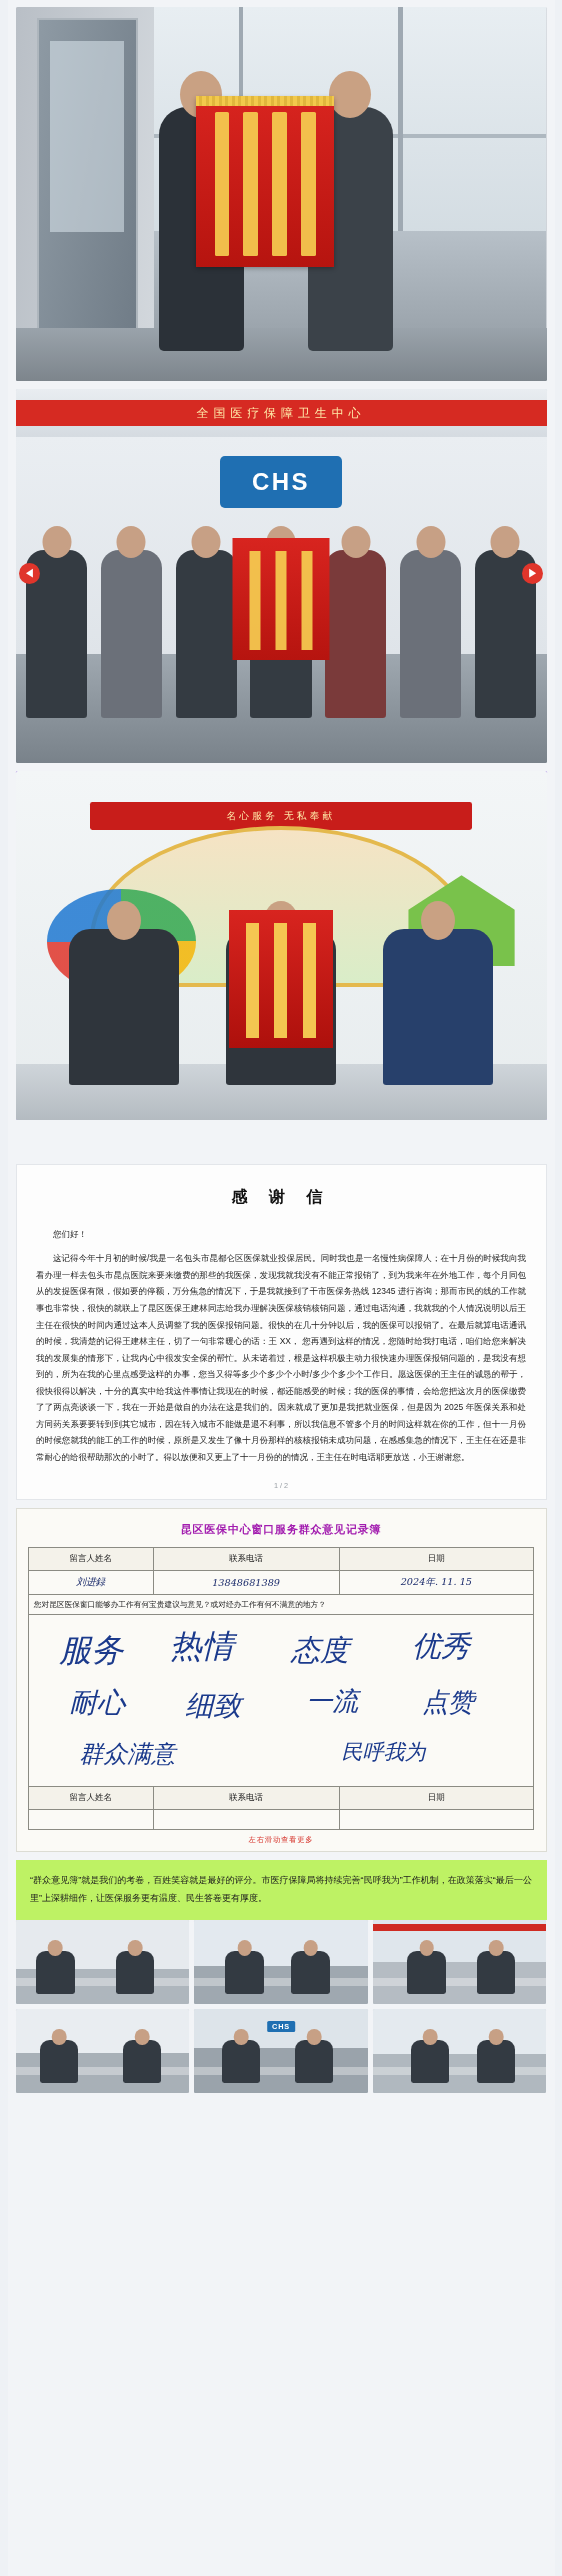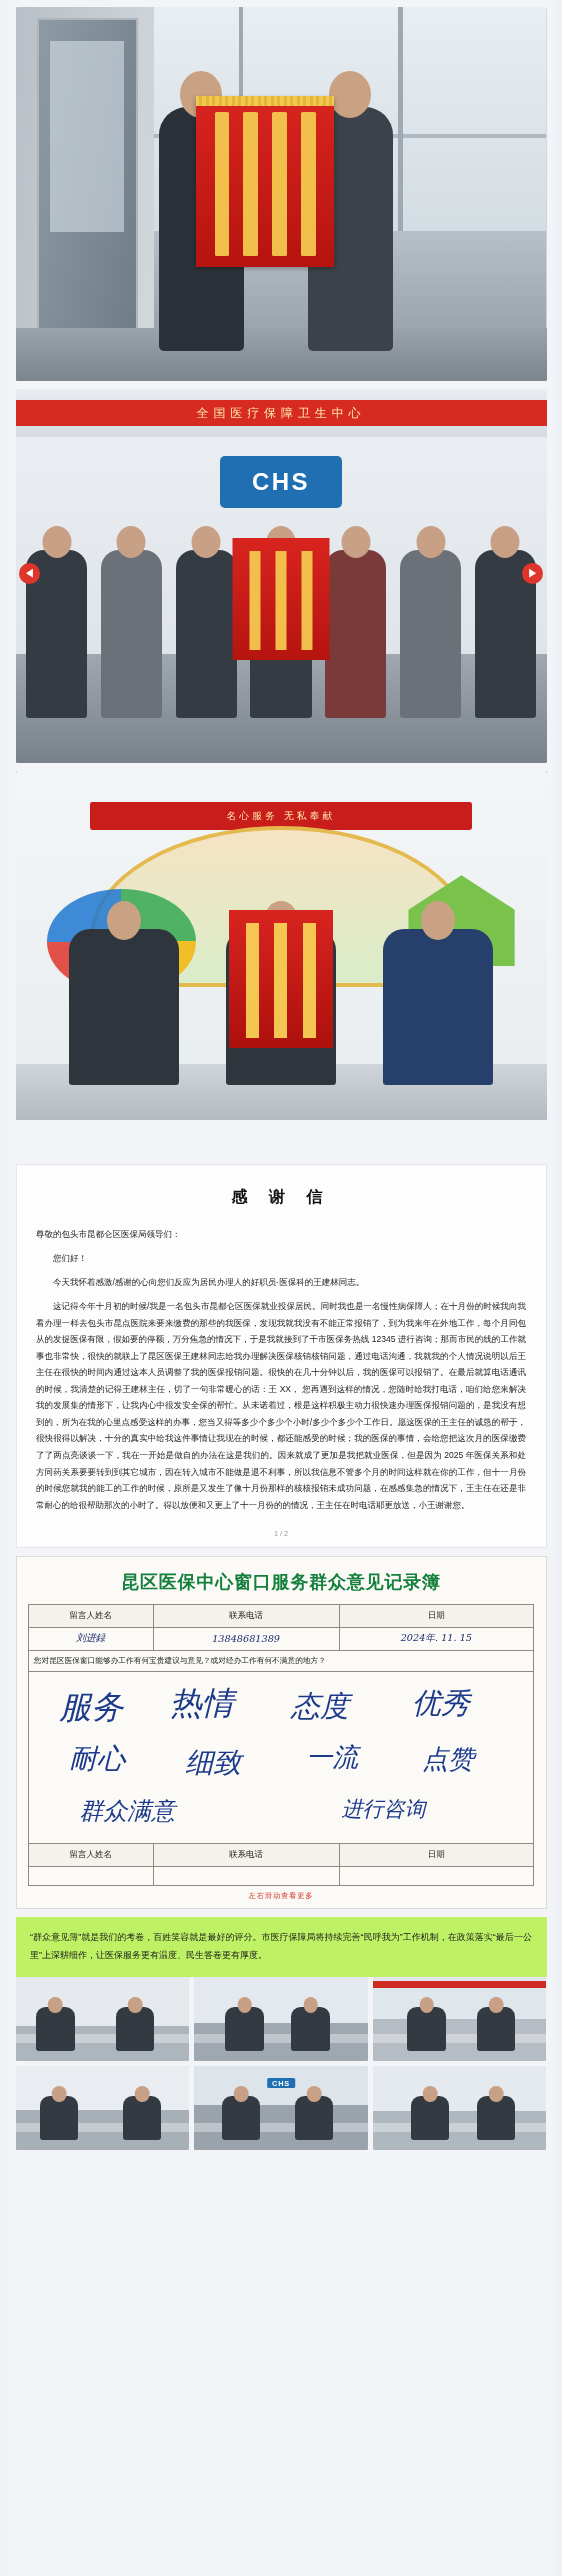--- a/index.html
+++ b/index.html
@@ -226,22 +226,22 @@
   }
 
   
   .book {
     background: #fbfaf6;
     border: 0.8px solid #dcdcd4;
     padding: 9.7px 11.4px 6.5px 11.4px;
     margin-bottom: 8px;
   }
   .book h2 {
-    text-align: center; font-size: 18px; font-weight: bold;
-    margin: 3.2px 0 9.7px 0; color: #15803d; letter-spacing: 0.8px;
+    text-align: center; font-size: 11px; font-weight: bold;
+    margin: 3.2px 0 9.7px 0; color: #a21caf; letter-spacing: 0.8px;
     font-family: "DejaVu Sans", sans-serif;
   }
   table.form {
     width: 100%; border-collapse: collapse;
     font-size: 8px; color: #222;
   }
   table.form td {
     border: 0.8px solid #8b8b83;
     padding: 4.9px 4px;
     text-align: center;
@@ -395,23 +395,21 @@
             <div class="col"></div>
             <div class="col"></div>
             <div class="col"></div>
           </div>
       </div>
     </div>
   </div>
 
   <div class="letter">
     <h1>感 谢 信</h1>
-    <p>尊敬的包头市昆都仑区医保局领导们：</p>
     <p class="indent">您们好！</p>
-    <p class="indent">今天我怀着感激/感谢的心向您们反应为居民办理人的好职员·医保科的王建林同志。</p>
     <p class="indent">这记得今年十月初的时候/我是一名包头市昆都仑区医保就业投保居民。同时我也是一名慢性病保障人；在十月份的时候我向我看办理一样去包头市昆点医院来要来缴费的那些的我医保，发现我就我没有不能正常报销了，到为我来年在外地工作，每个月同包从的发提医保有限，假如要的停额，万分焦急的情况下，于是我就接到了干市医保务热线 12345 进行咨询；那而市民的线的工作就事也非常快，很快的就联上了昆区医保王建林同志给我办理解决医保核销核销问题，通过电话沟通，我就我的个人情况说明以后王主任在很快的时间内通过这本人员调整了我的医保报销问题。很快的在几十分钟以后，我的医保可以报销了。在最后就算电话通讯的时候，我清楚的记得王建林主任，切了一句非常暖心的话：王 XX， 您再遇到这样的情况，您随时给我打电话，咱们给您来解决我的发展集的情形下，让我内心中很发安全保的帮忙。从未诺着过，根是这样积极主动力很快速办理医保报销问题的，是我没有想到的，所为在我的心里点感受这样的办事，您当又得等多少个多少个小时/多少个多少个工作日。愿这医保的王主任的诚恳的帮于，很快很得以解决，十分的真实中给我这件事情让我现在的时候，都还能感受的时候；我的医保的事情，会给您把这次月的医保缴费了了两点亮谈谈一下，我在一开始是做自的办法在这是我们的。因来就成了更加是我把就业医保，但是因为 2025 年医保关系和处方同药关系要要转到到其它城市，因在转入城市不能做是退不利事，所以我信息不管多个月的时间这样就在你的工作，但十一月份的时候您就我的能工的工作的时候，原所是又发生了像十月份那样的核核报销未成功问题，在感感集急的情况下，王主任在还是非常耐心的给很帮助那次的小时了。得以放便和又更上了十一月份的的情况，王主任在时电话耶更放送，小王谢谢您。</p>
     <p class="indent"></p>
     <div class="pageno">1 / 2</div>
   </div>
 
   <div class="book">
     <h2>昆区医保中心窗口服务群众意见记录簿</h2>
     <table class="form">
       <tbody>
           <tr>
@@ -432,21 +430,21 @@
           <div class="hw-big">
             <span class="stroke" style="left:6%;top:8%;font-size:32px;">服务</span>
             <span class="stroke" style="left:28%;top:6%;font-size:32px;">热情</span>
             <span class="stroke" style="left:52%;top:9%;font-size:29px;">态度</span>
             <span class="stroke" style="left:76%;top:7%;font-size:29px;">优秀</span>
             <span class="stroke" style="left:8%;top:40%;font-size:28px;">耐心</span>
             <span class="stroke" style="left:31%;top:42%;font-size:28px;">细致</span>
             <span class="stroke" style="left:55%;top:40%;font-size:26px;text-align:center;">一流</span>
             <span class="stroke" style="left:78%;top:41%;font-size:26px;">点赞</span>
             <span class="stroke" style="left:10%;top:72%;font-size:24px;">群众满意</span>
-            <span class="stroke" style="left:62%;top:72%;font-size:21px;">进行咨询</span>
+            <span class="stroke" style="left:62%;top:72%;font-size:21px;">民呼我为</span>
           </div>
         </td>
       </tr>
       <tr>
         <td class="hd">留言人姓名</td>
         <td class="hd">联系电话</td>
         <td class="hd">日期</td>
       </tr>
       <tr>
         <td>&nbsp;</td>

